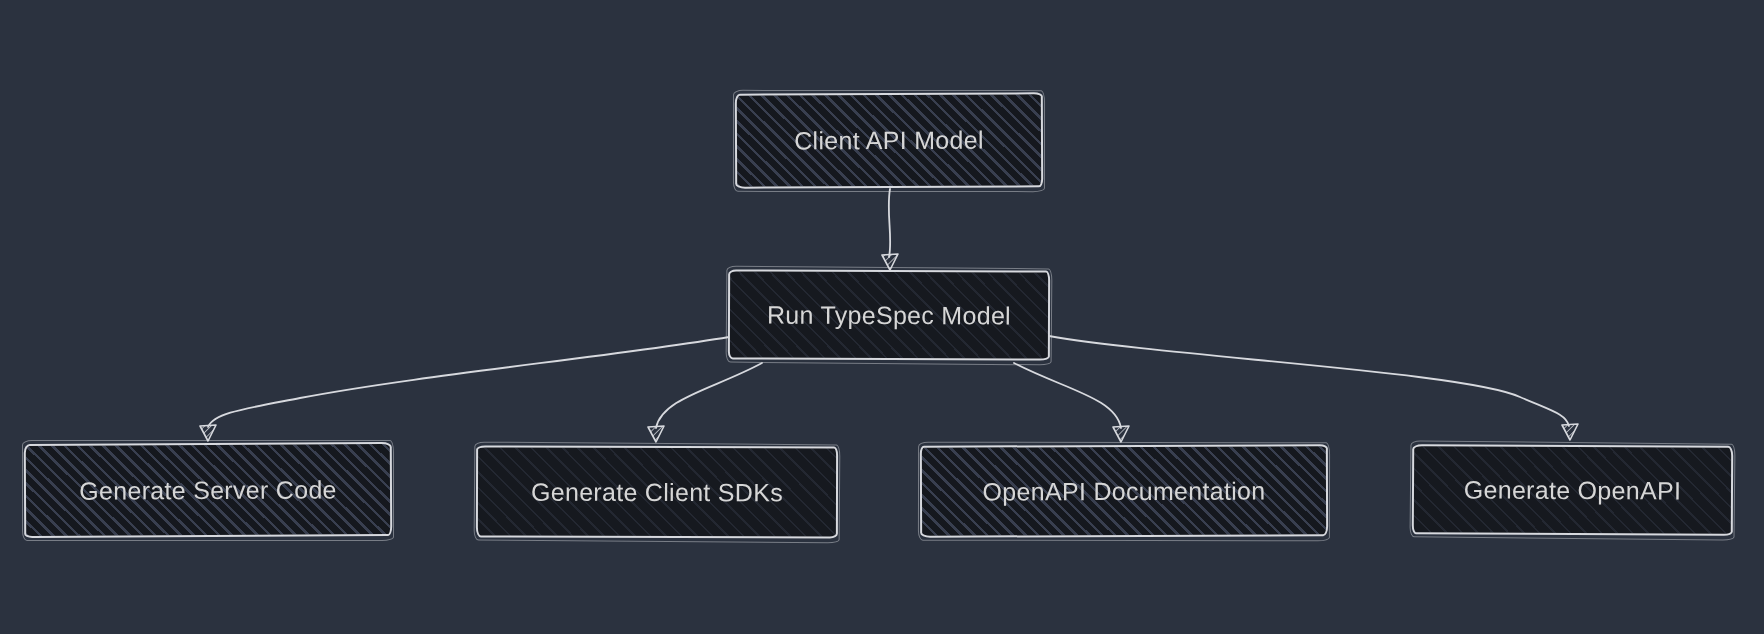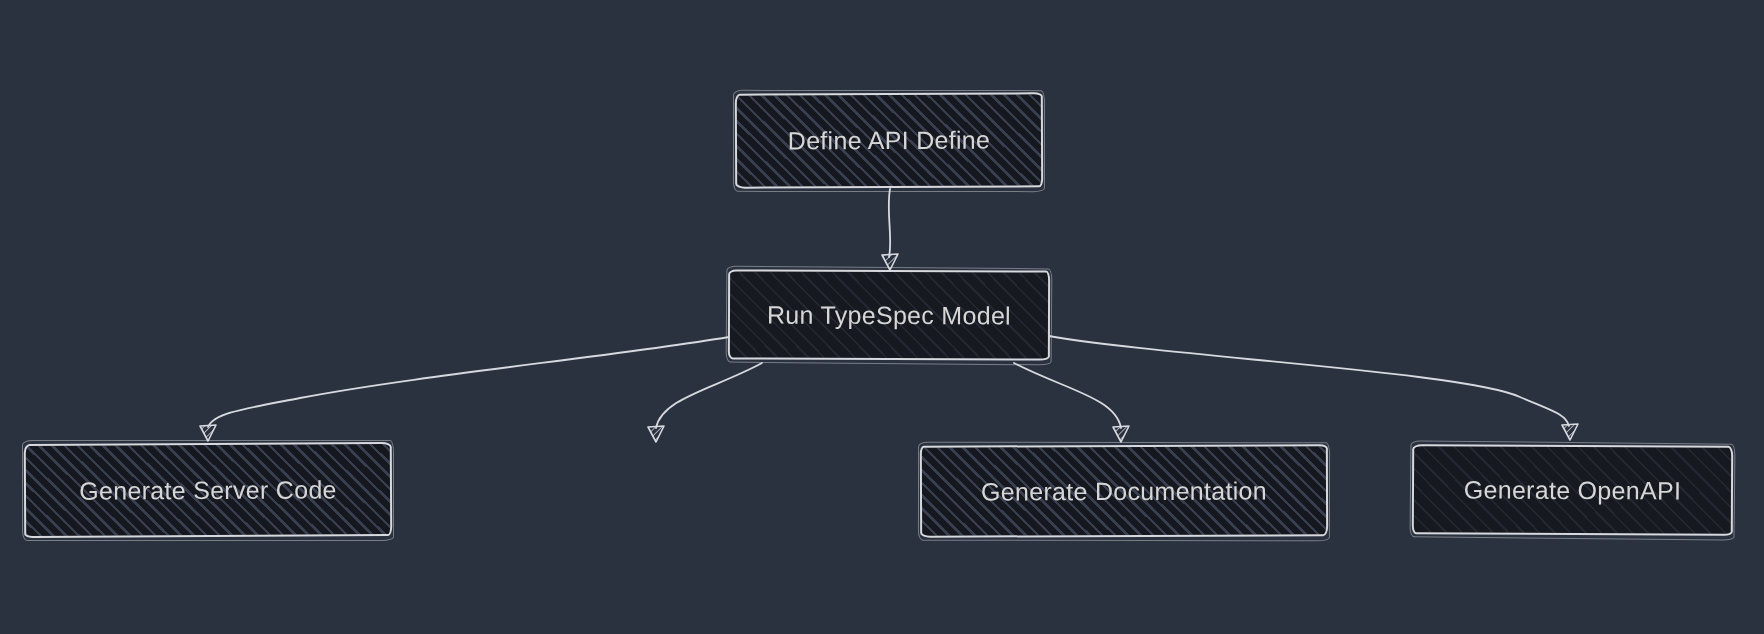--- a/index.html
+++ b/index.html
@@ -96,33 +96,36 @@
     <g fill="url(#ah-hatch)" stroke="#d7d9de" stroke-width="1.6" stroke-linejoin="round">
       <path d="M882,255 L898,254 L890,270 Z"></path>
       <path d="M200,426 L216,425 L208,441 Z"></path>
       <path d="M648,427 L664,426 L656,442 Z"></path>
       <path d="M1113,427 L1129,426 L1121,442 Z"></path>
       <path d="M1562,425 L1578,424 L1570,440 Z"></path>
     </g>
   </svg>
 
   <div class="node node-a hatch-strong">
-    <span class="node-label">Define API Define</span>
+    <span class="node-label">Client API Model</span>
   </div>
 
   <div class="node node-b hatch-faint">
     <span class="node-label">Run TypeSpec Model</span>
   </div>
 
   <div class="node node-c hatch-strong">
     <span class="node-label">Generate Server Code</span>
   </div>
 
+  <div class="node node-d hatch-faint">
+    <span class="node-label">Generate Client SDKs</span>
+  </div>
 
   <div class="node node-e hatch-strong">
-    <span class="node-label">Generate Documentation</span>
+    <span class="node-label">OpenAPI Documentation</span>
   </div>
 
   <div class="node node-f hatch-faint">
     <span class="node-label">Generate OpenAPI</span>
   </div>
 
 </div>
 
 </body></html>

